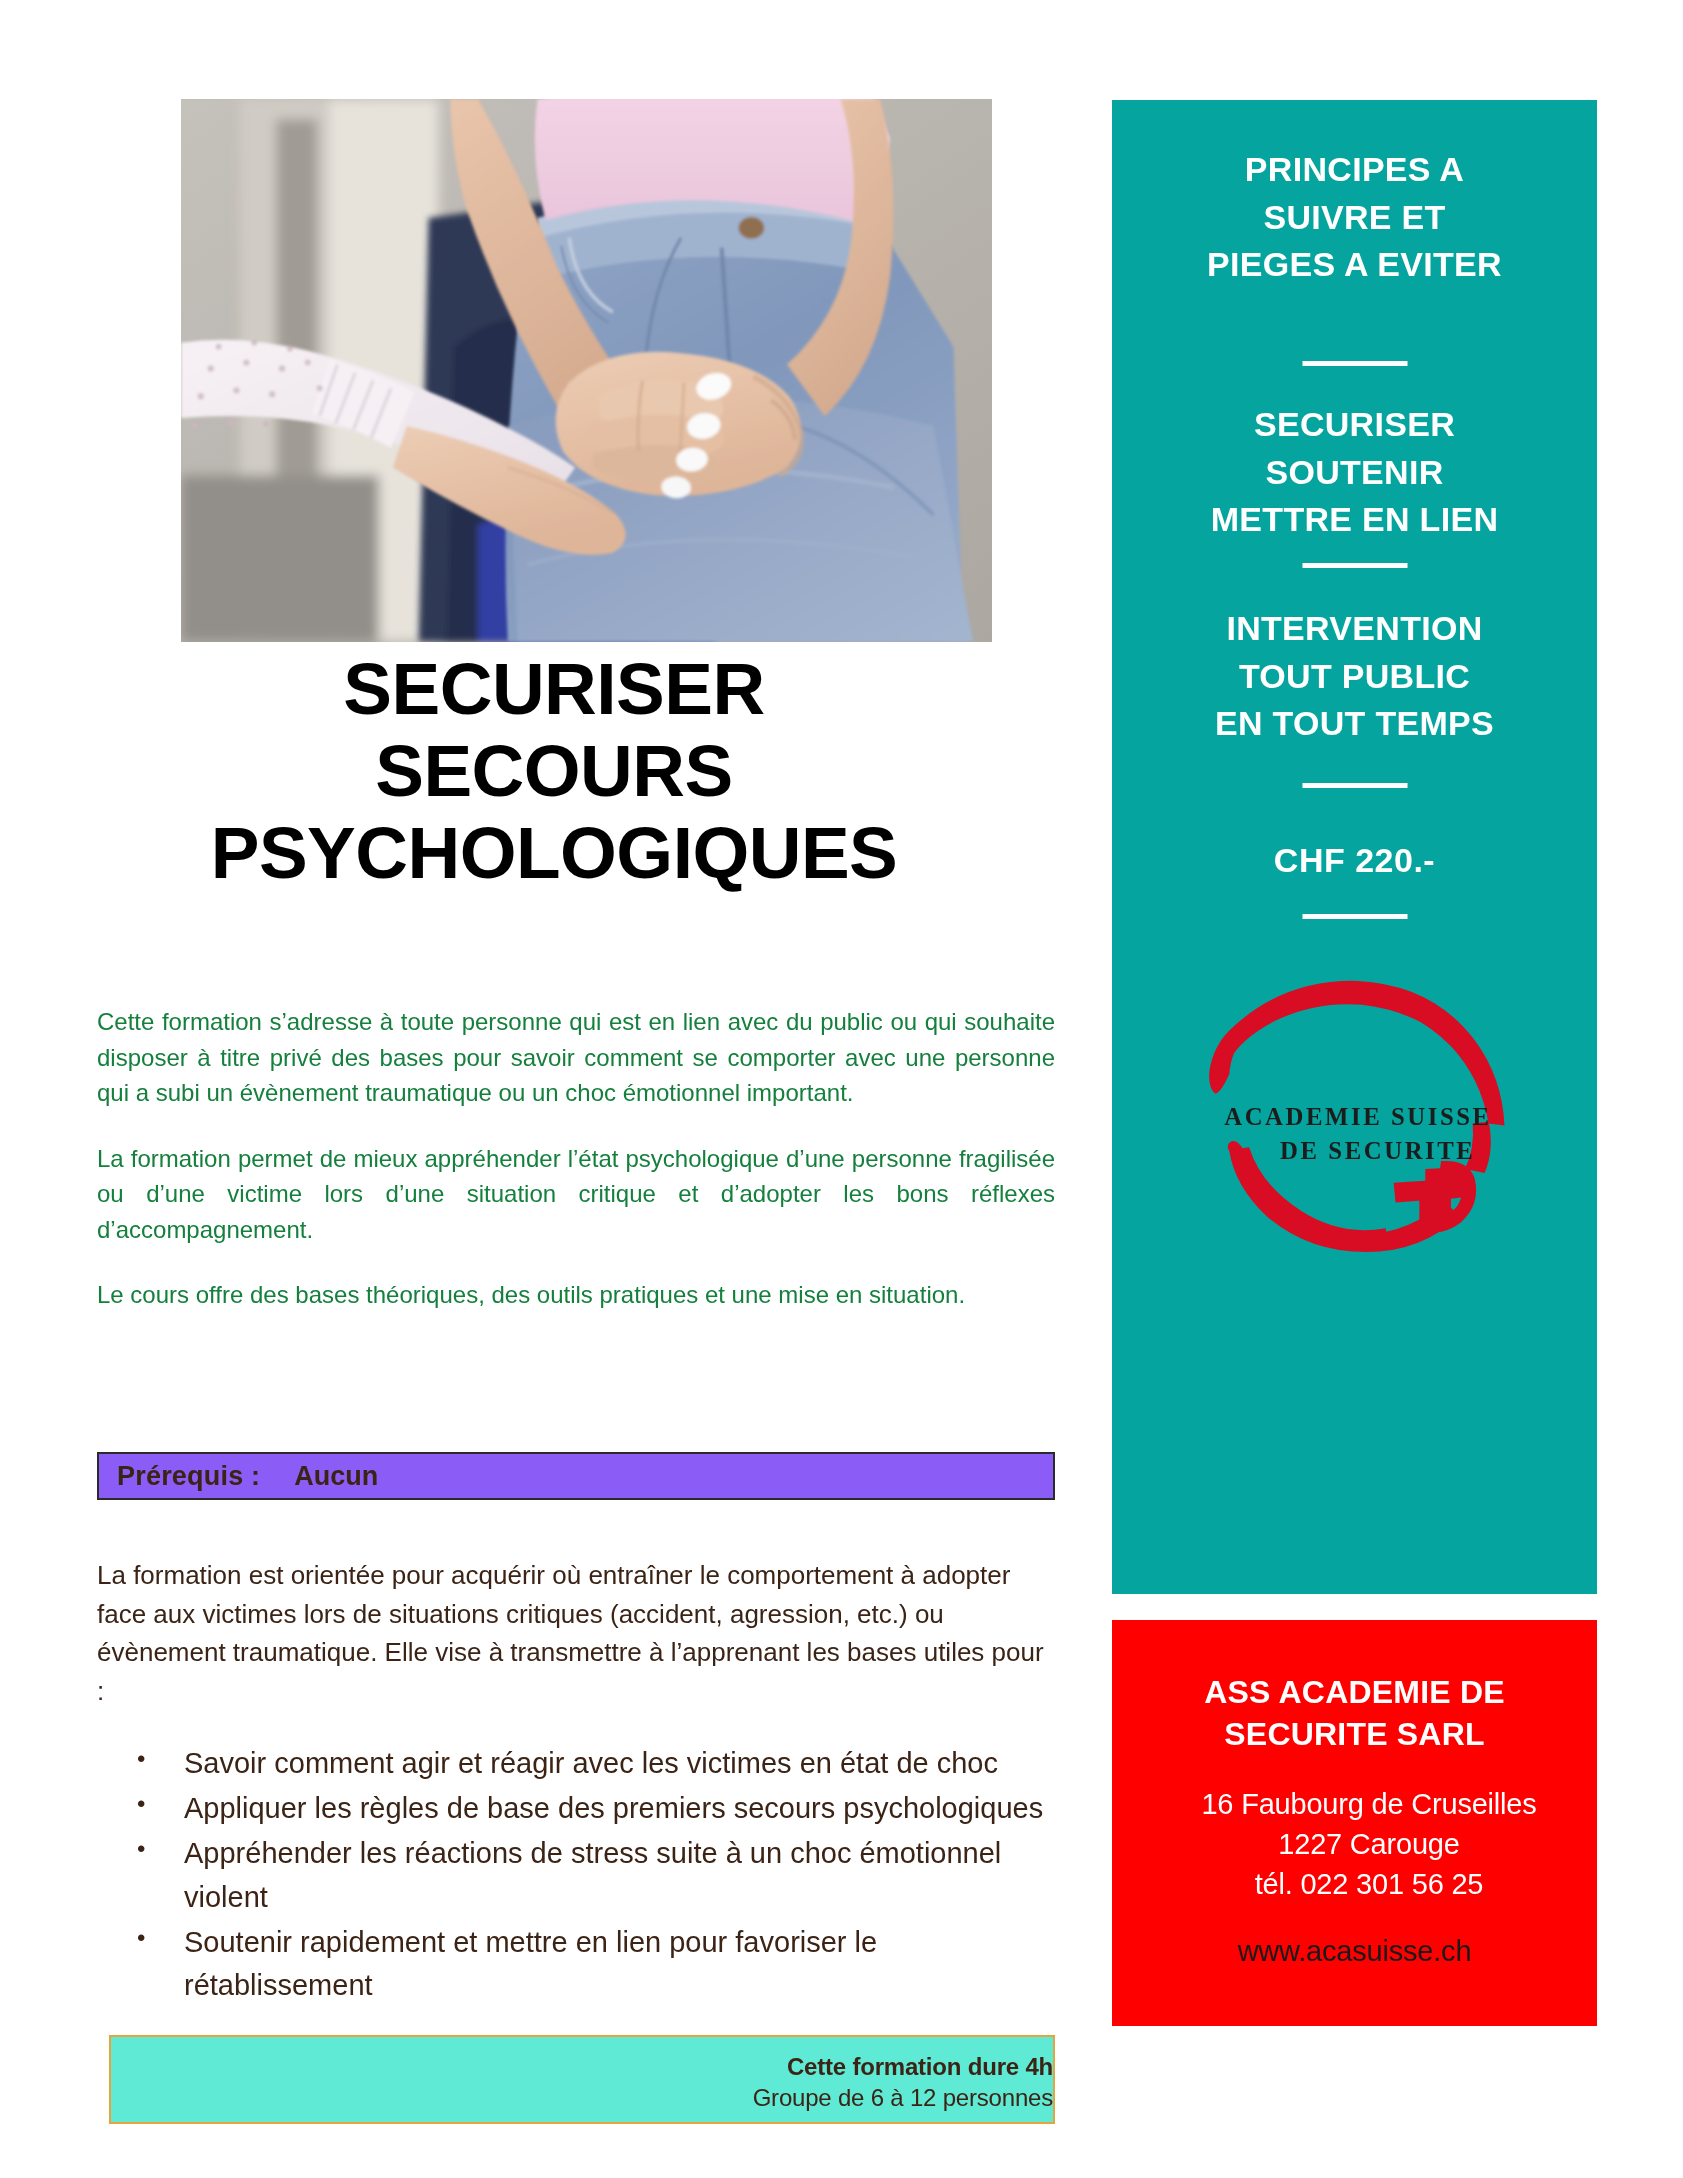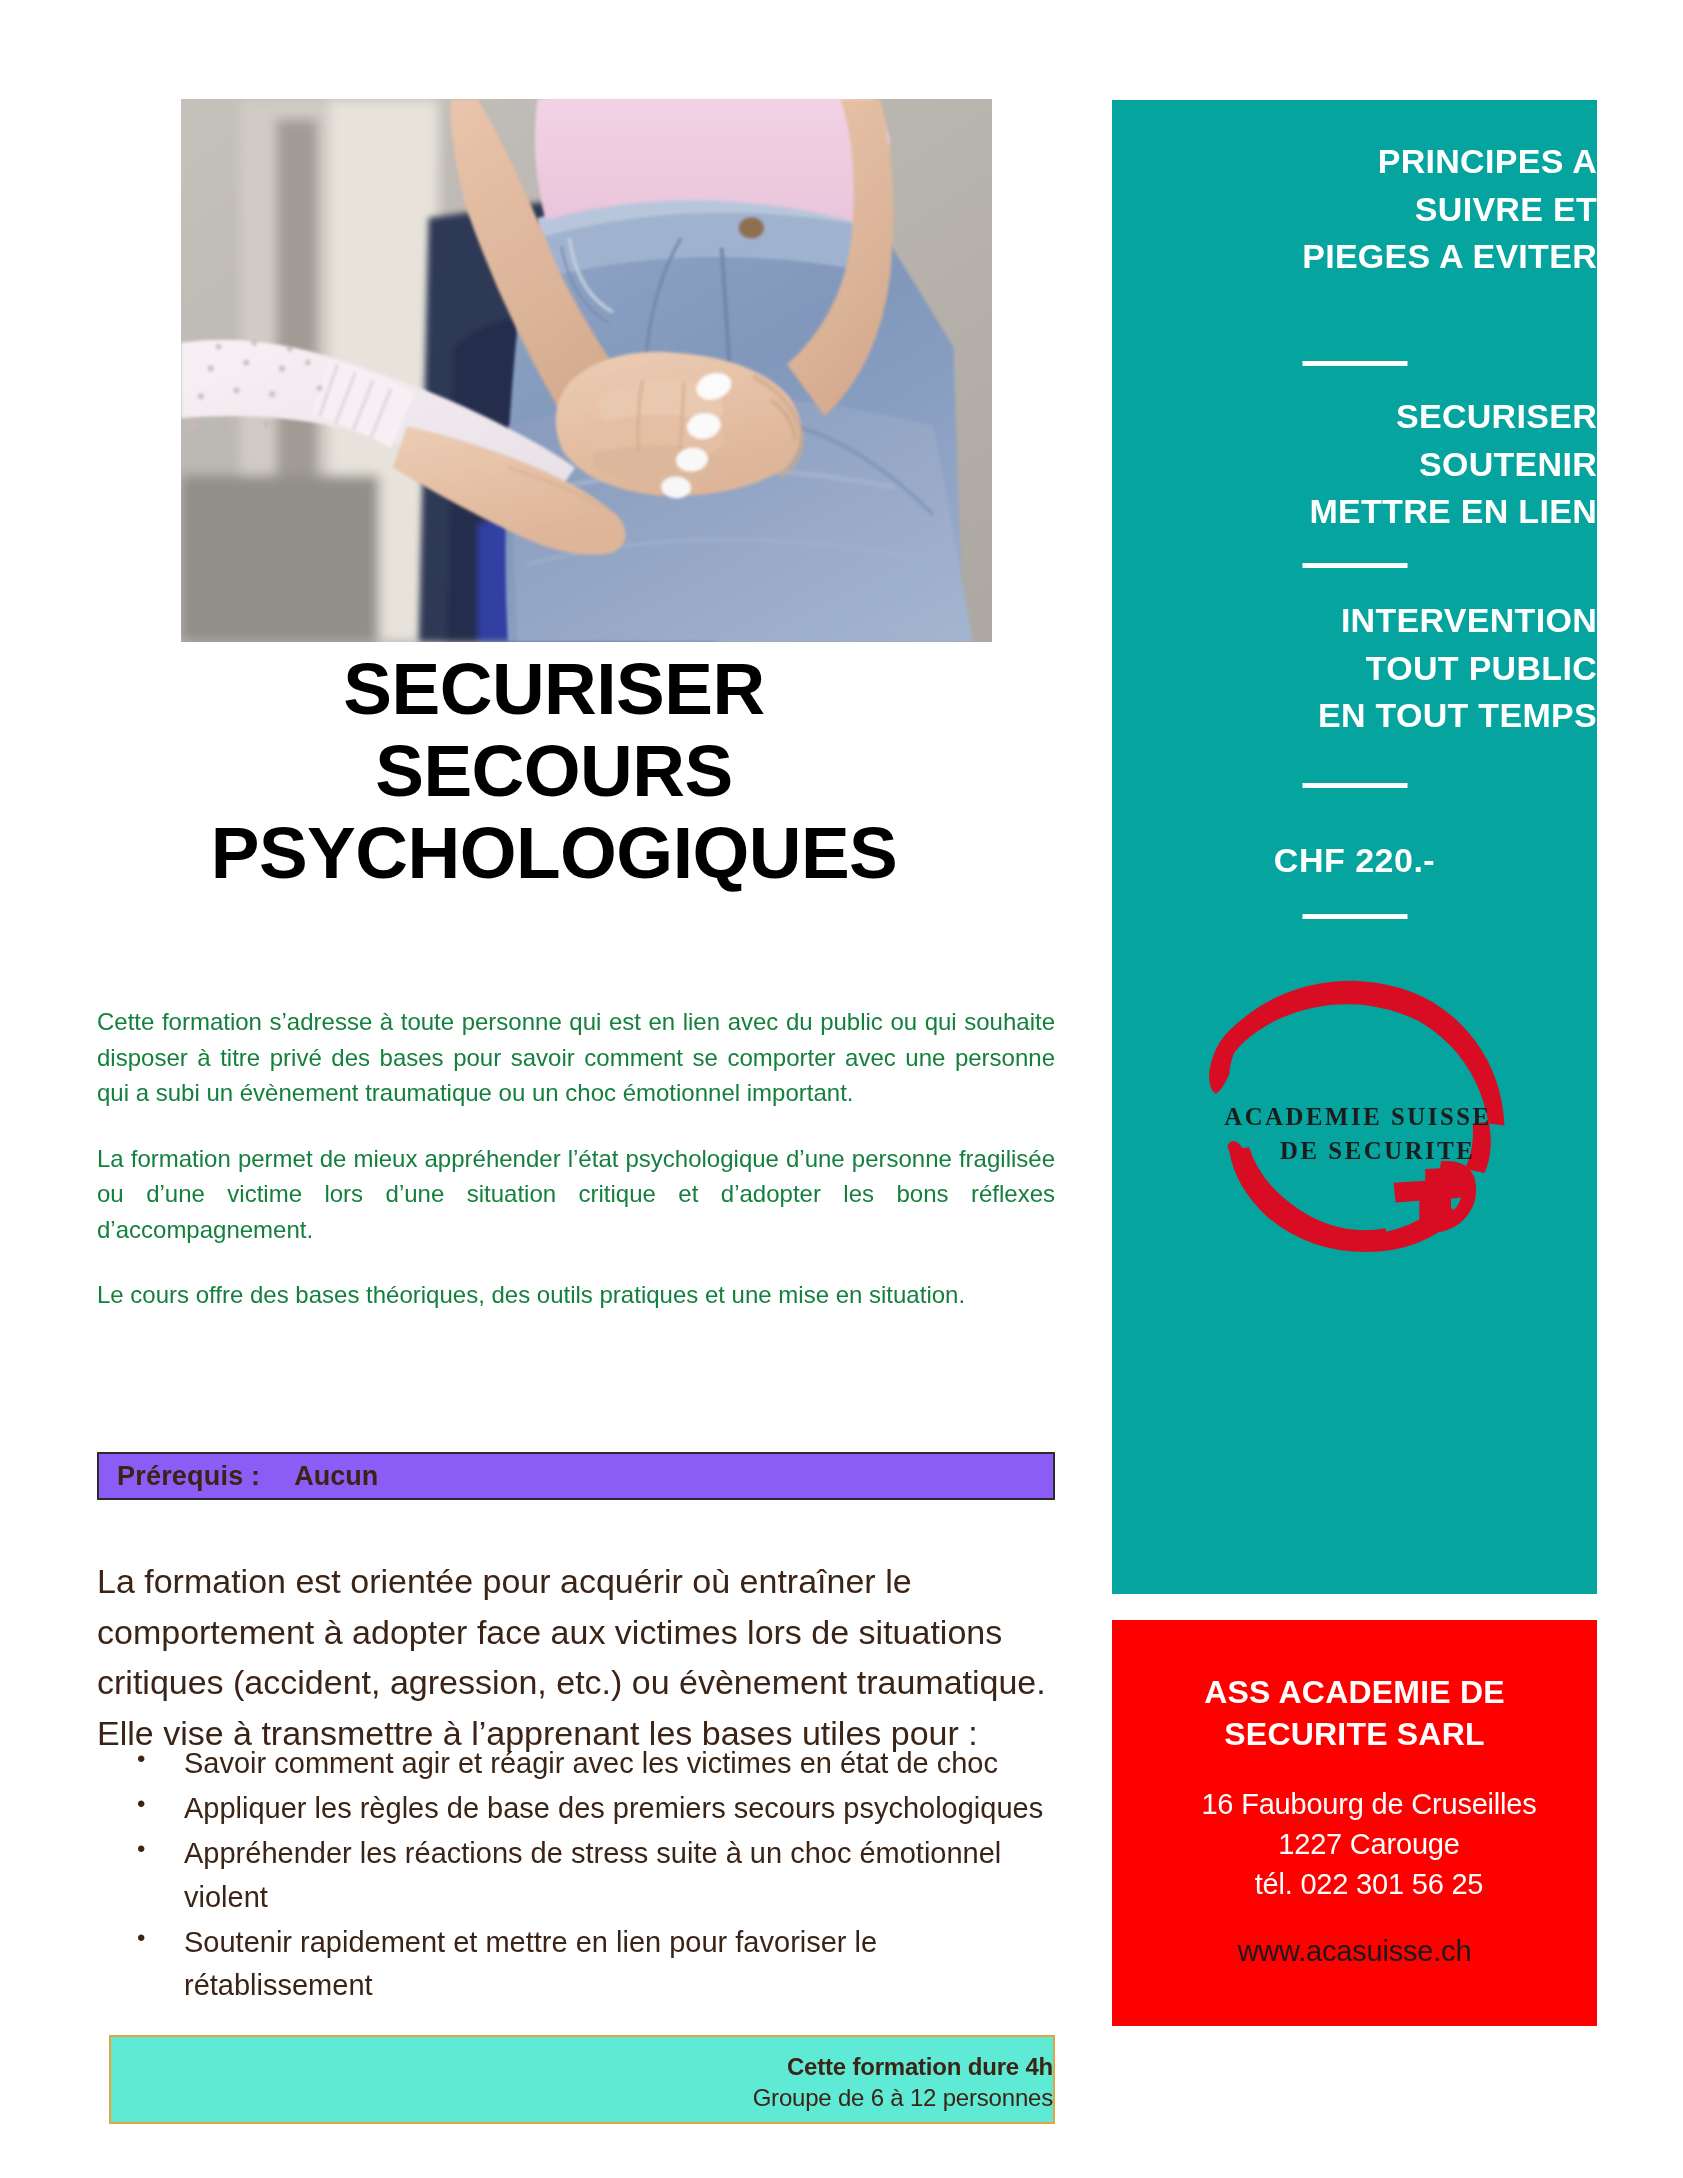--- a/index.html
+++ b/index.html
@@ -61,21 +61,21 @@
     letter-spacing:0.2px;
   }
   .prereq .val{
     font-size:27px;font-weight:bold;color:#3b2416;
     margin-left:34px;
   }
 
   
   .after-prereq{
     position:absolute;left:97px;top:1556px;width:950px;
-    font-size:34px;line-height:1.49;text-align:left;color:#3b2416;
+    font-size:26px;line-height:1.49;text-align:left;color:#3b2416;
   }
 
   
   .bullets{
     position:absolute;left:97px;top:1742px;width:950px;
     margin:0;padding:0;list-style:none;
   }
   .bullets li{
     position:relative;
     padding-left:87px;
@@ -108,23 +108,23 @@
   
   .teal{
     position:absolute;left:1112px;top:100px;width:485px;height:1494px;
     background:#05a49e;
   }
   .teal-inner{
     position:absolute;left:0;top:0;width:485px;height:1494px;
     text-align:center;color:#ffffff;
   }
   .teal h2{
-    margin:0;padding:0;
+    margin:8px;padding:0;
     font-size:34px;font-weight:bold;line-height:1.4;
-    letter-spacing:0.3px;color:#ffffff;text-align:right;
+    letter-spacing:0.3px;color:#ffffff;
   }
   .blk{position:absolute;left:0;width:485px;text-align:center;}
   .blk1{top:38px;}
   .blk2{top:293px;}
   .blk3{top:497px;}
   .price{top:741px;font-size:34px;font-weight:bold;letter-spacing:0.5px;}
   .rule{
     position:absolute;left:50%;transform:translateX(-50%);
     width:105px;height:5px;background:#ffffff;
   }

